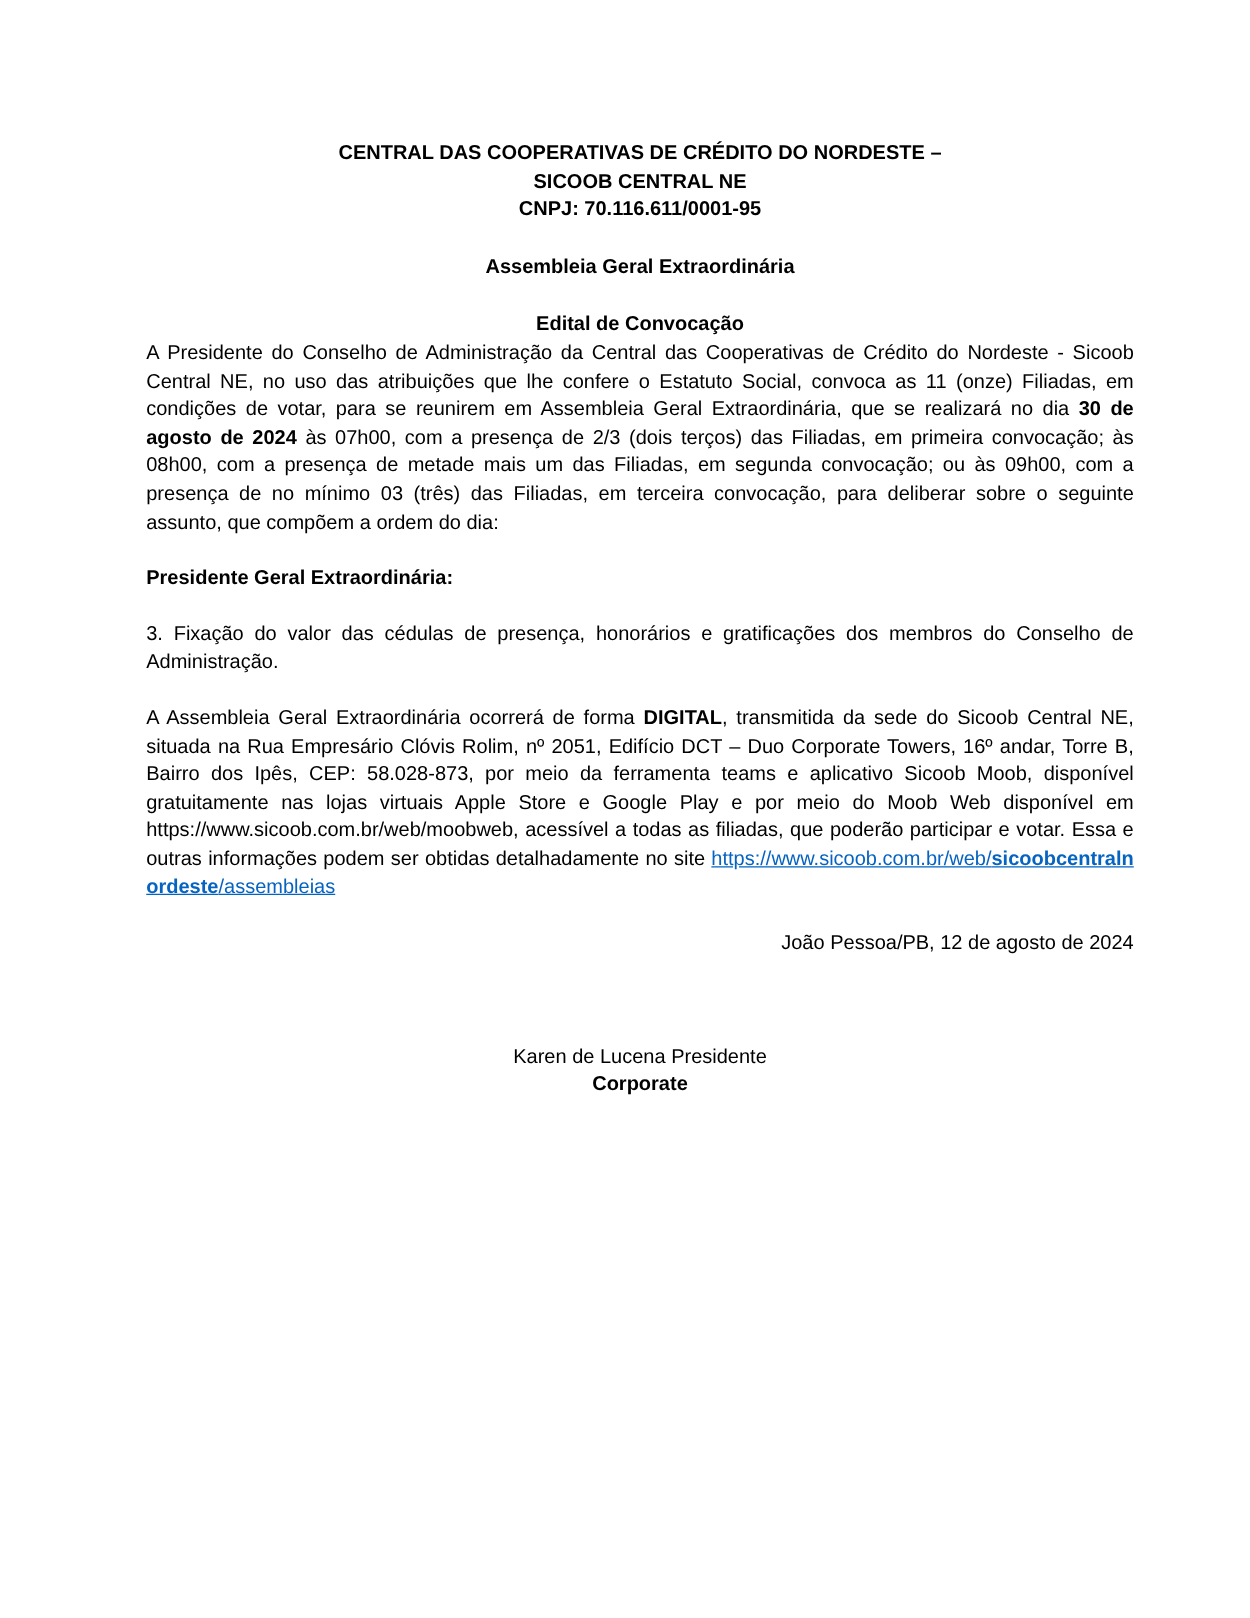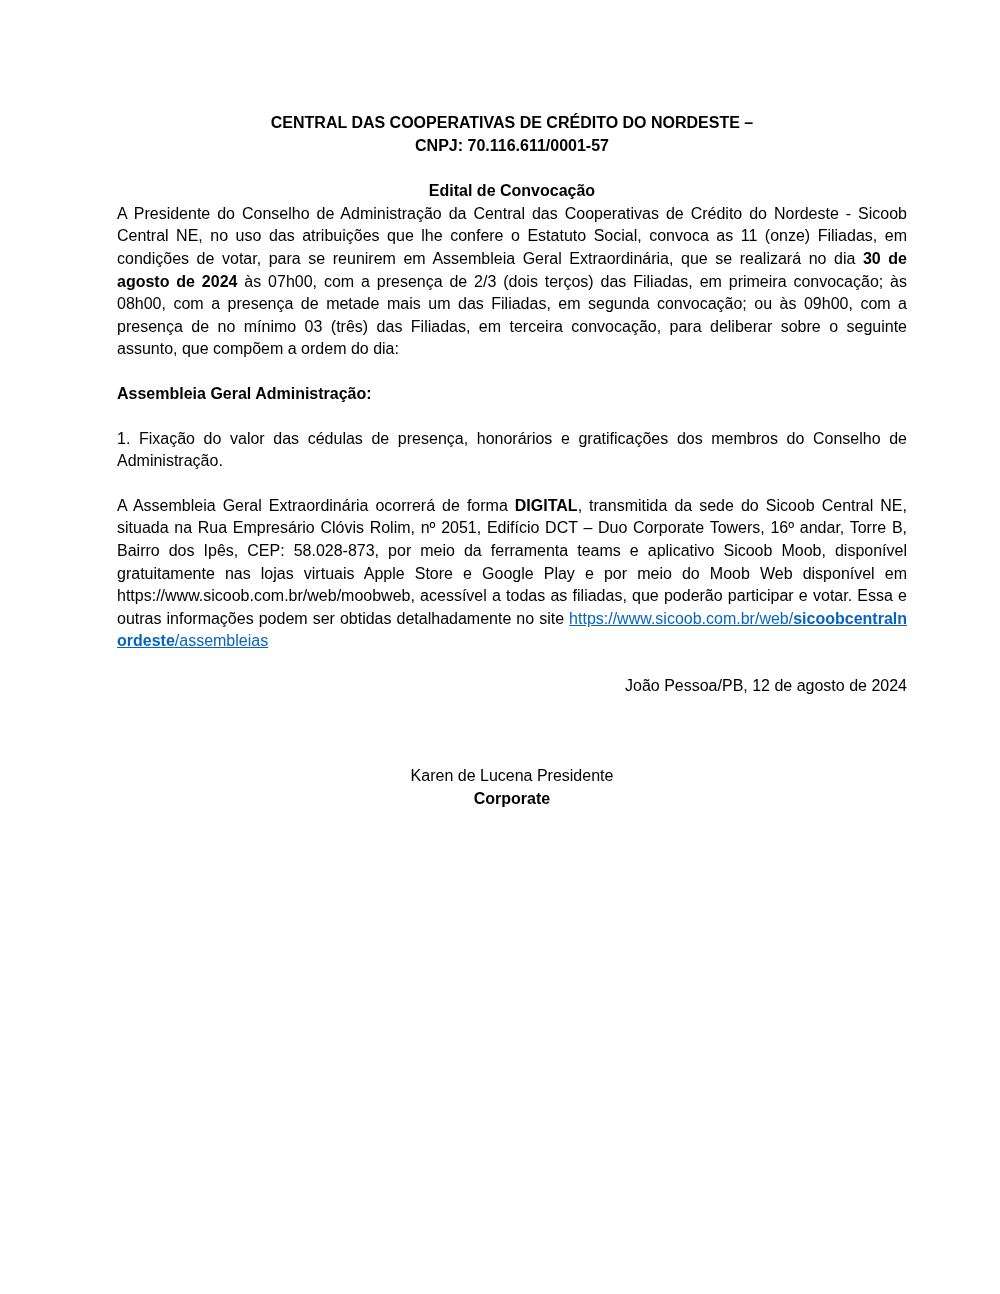--- a/index.html
+++ b/index.html
@@ -40,31 +40,33 @@
   .doc-link .bold { color: #0563C1; }
 </style>
 </head>
 <body>
 
 <div class="page">
   <div class="content">
 
     <div class="header-block">
       <div class="center bold">CENTRAL DAS COOPERATIVAS DE CRÉDITO DO NORDESTE –</div>
-      <div class="center bold">CNPJ: 70.116.611/0001-57</div>
+      <div class="center bold">SICOOB CENTRAL NE</div>
+      <div class="center bold">CNPJ: 70.116.611/0001-95</div>
     </div>
 
+    <div class="center bold doc-title">Assembleia Geral Extraordinária</div>
 
     <div class="center bold doc-subtitle">Edital de Convocação</div>
 
     <p class="justify para"><span>A Presidente do Conselho de Administração da Central das Cooperativas de Crédito do Nordeste - Sicoob Central NE, no uso das atribuições que lhe confere o Estatuto Social, convoca as 11 (onze) Filiadas, em condições de votar, para se reunirem em Assembleia Geral Extraordinária, que se realizará no dia </span><span class="bold">30 de agosto de 2024</span><span> às 07h00, com a presença de 2/3 (dois terços) das Filiadas, em primeira convocação; às 08h00, com a presença de metade mais um das Filiadas, em segunda convocação; ou às 09h00, com a presença de no mínimo 03 (três) das Filiadas, em terceira convocação, para deliberar sobre o seguinte assunto, que compõem a ordem do dia:</span></p>
 
-    <div class="bold agenda-heading">Assembleia Geral Administração:</div>
+    <div class="bold agenda-heading">Presidente Geral Extraordinária:</div>
 
-    <p class="justify para">1. Fixação do valor das cédulas de presença, honorários e gratificações dos membros do Conselho de Administração.</p>
+    <p class="justify para">3. Fixação do valor das cédulas de presença, honorários e gratificações dos membros do Conselho de Administração.</p>
 
     <p class="justify para"><span>A Assembleia Geral Extraordinária ocorrerá de forma </span><span class="bold">DIGITAL</span><span>, transmitida da sede do Sicoob Central NE, situada na Rua Empresário Clóvis Rolim, nº 2051, Edifício DCT – Duo Corporate Towers, 16º andar, Torre B, Bairro dos Ipês, CEP: 58.028-873, por meio da ferramenta teams e aplicativo Sicoob Moob, disponível gratuitamente nas lojas virtuais Apple Store e Google Play e por meio do Moob Web disponível em https://www.sicoob.com.br/web/moobweb, acessível a todas as filiadas, que poderão participar e votar. Essa e outras informações podem ser obtidas detalhadamente no site </span><a class="doc-link"><span>https://www.sicoob.com.br/web/</span><span class="bold">sicoobcentralnordeste</span><span>/assembleias</span></a></p>
 
     <div class="right date-line">João Pessoa/PB, 12 de agosto de 2024</div>
 
     <div class="signature-block">
       <div class="center">Karen de Lucena Presidente</div>
       <div class="center bold">Corporate</div>
     </div>
 

